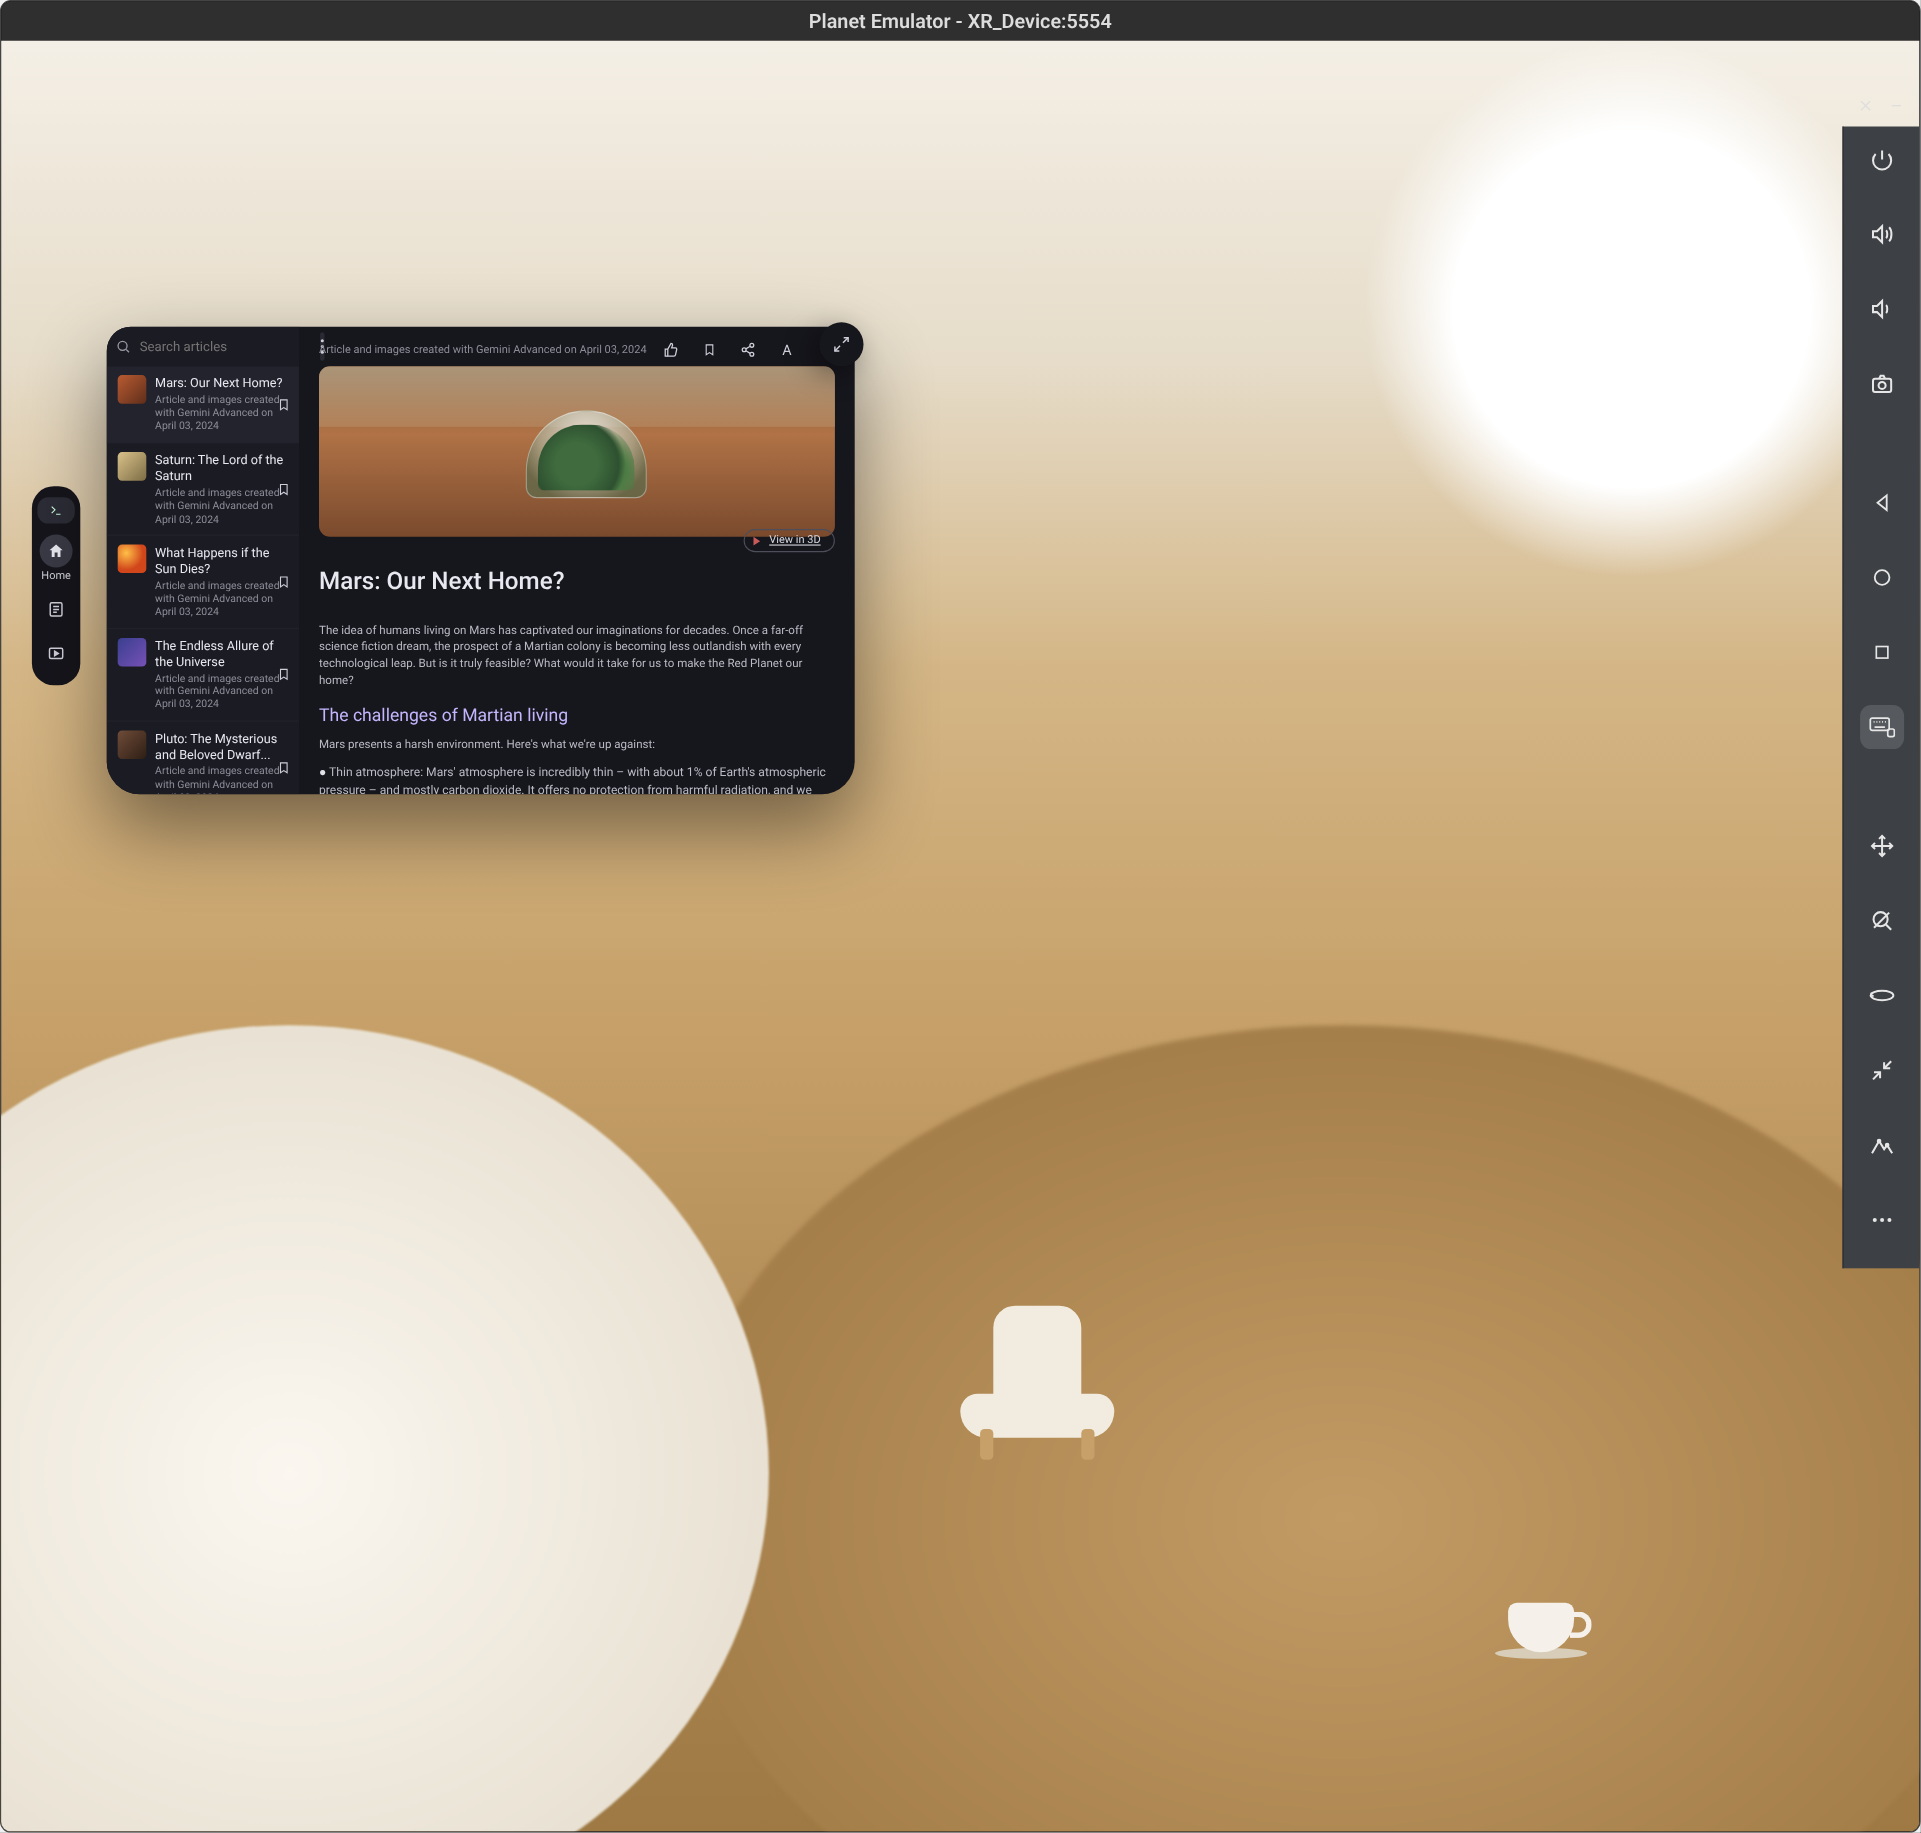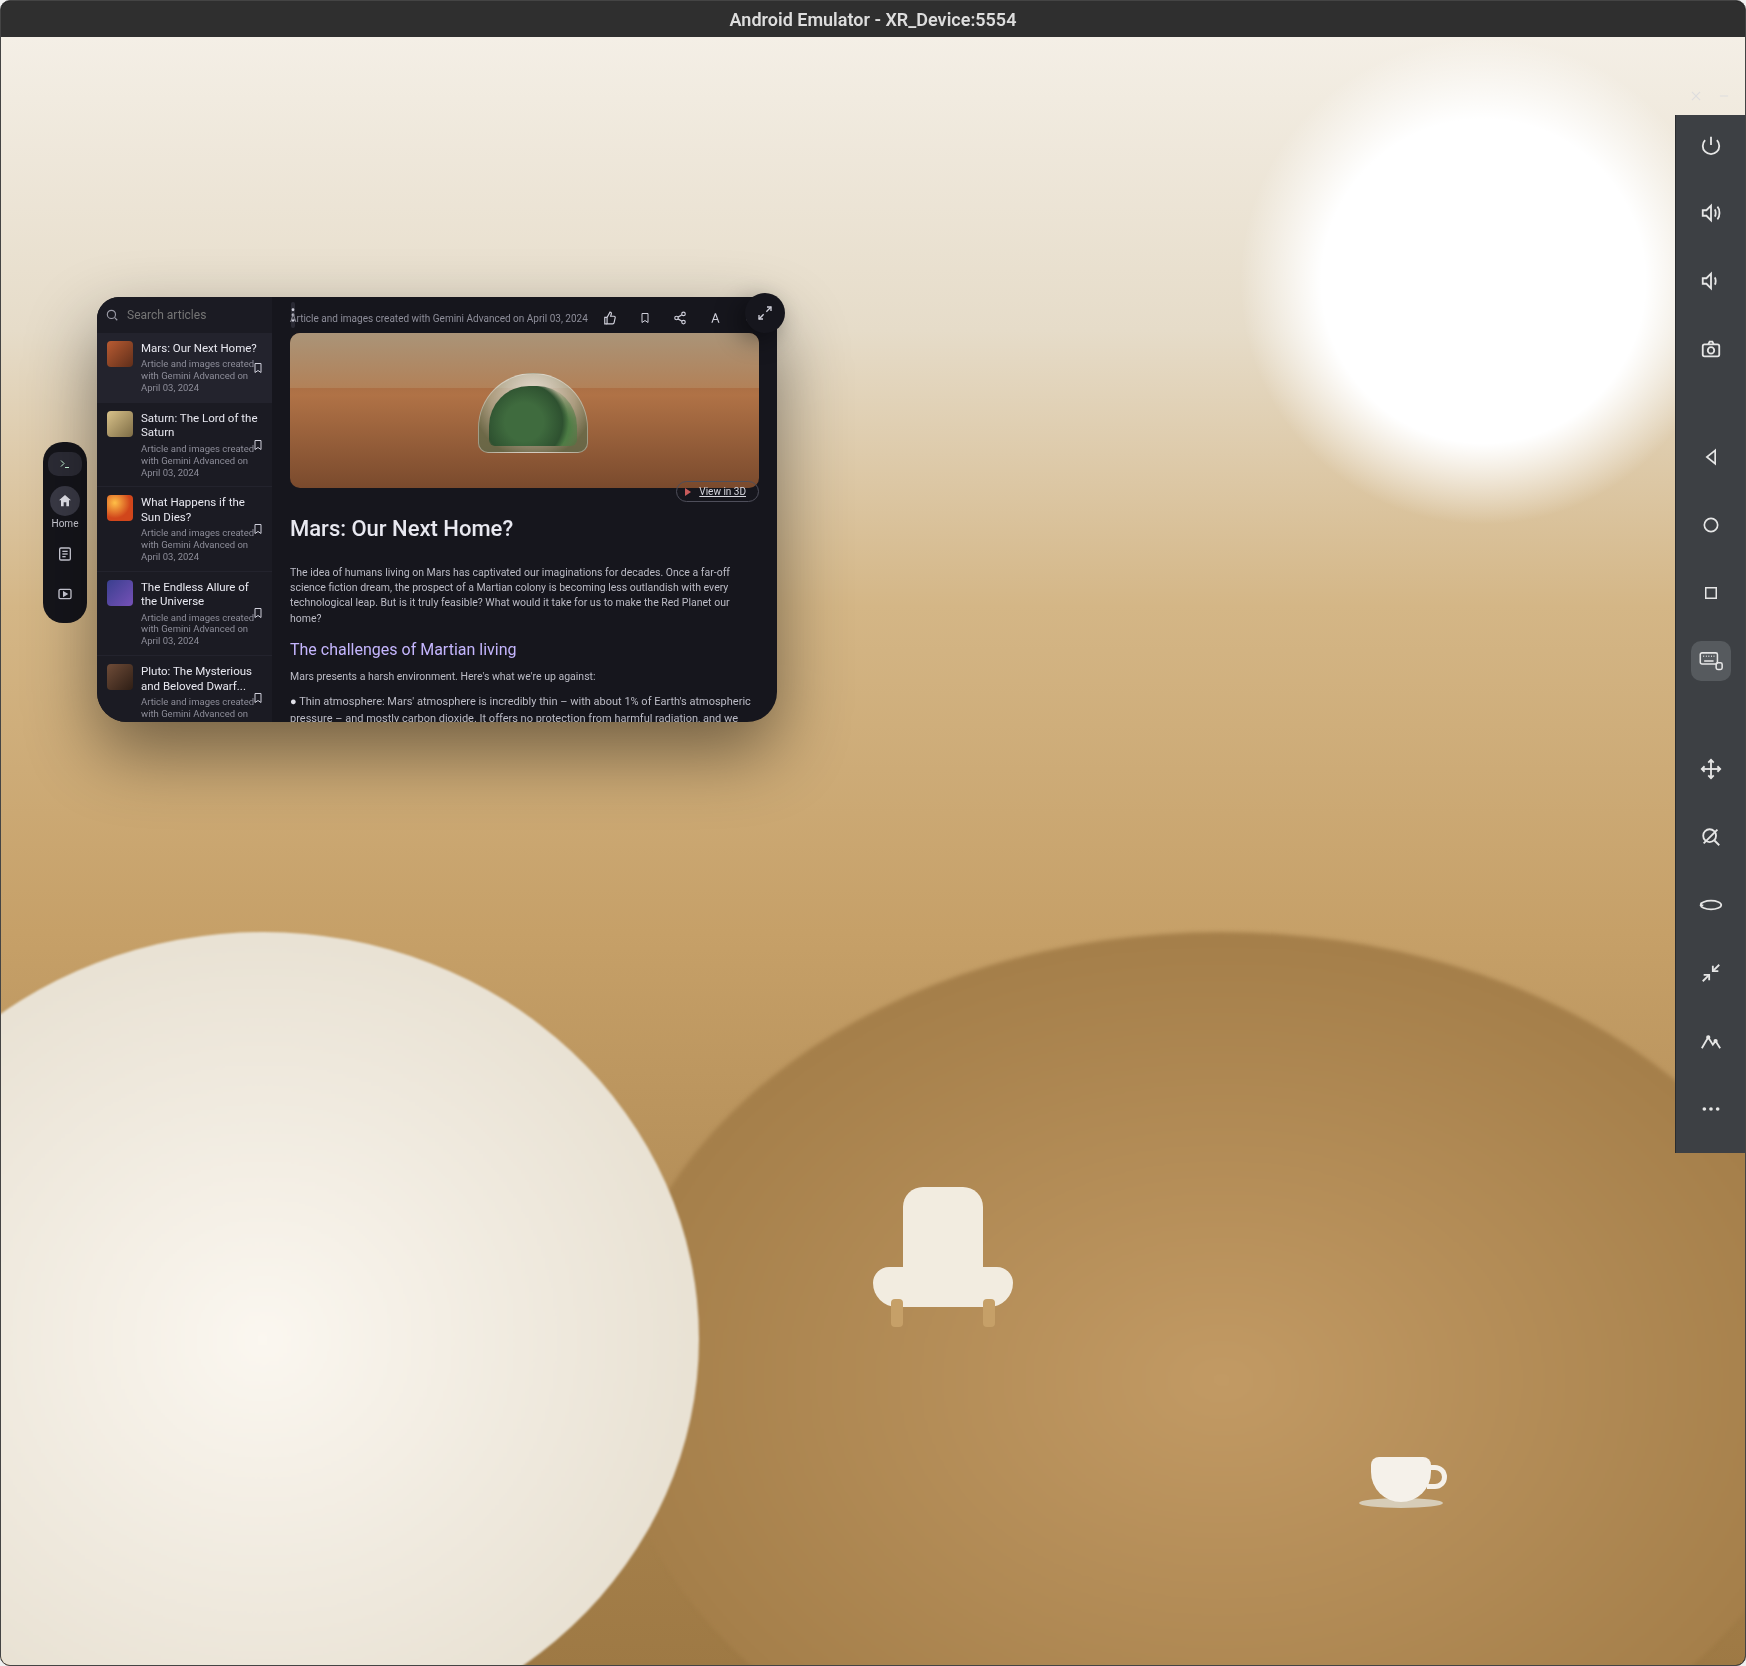--- a/index.html
+++ b/index.html
@@ -34,21 +34,21 @@
   .chair .leg.l{left:18px;} .chair .leg.r{right:18px;}
 
   .side-toolbar{ position:absolute; top:36px; right:0; width:70px; background:#3d4044; border-left:1px solid #2a2c2f;
     display:flex; flex-direction:column; align-items:center; gap:28px; padding:18px 0 24px; }
   .tb-top{ position:absolute; top:36px; right:0; width:70px; display:flex; gap:14px; justify-content:flex-end; padding:12px 14px; }
   .tb-btn{ width:40px; height:40px; display:flex; align-items:center; justify-content:center; color:#e6e6e6; cursor:pointer; border-radius:10px;}
   .tb-btn.active{ background:#565a5e; }
   .tb-mini{ width:22px; height:22px; color:#ddd; cursor:pointer; display:flex; align-items:center; justify-content:center;}
   .side-toolbar .spacer{height:12px;}
 
-  .mini-dock{ position:absolute; left:42px; top:405px; width:44px; background:#15151b; border-radius:20px; padding:10px 0 14px;
+  .mini-dock{ position:absolute; left:28px; top:405px; width:44px; background:#15151b; border-radius:20px; padding:10px 0 14px;
     display:flex; flex-direction:column; align-items:center; gap:10px; color:#d7d7df;}
   .mini-dock .dock-btn{ width:30px; height:30px; display:flex; align-items:center; justify-content:center; border-radius:50%; cursor:pointer;}
   .mini-dock .dock-btn.pill{ background:#2c2c36; border-radius:10px; width:34px; height:24px;}
   .mini-dock .dock-btn.active{ background:#3a3a46;}
   .mini-dock .dock-label{ font-size:10px; margin-top:-8px; color:#cfcfd8;}
 
   .panel{ position:absolute; left:96px; top:260px; width:680px; height:425px; border-radius:22px 22px 30px 30px; overflow:hidden;
     background:#16161d; box-shadow:0 30px 70px rgba(0,0,0,.45); color:#d7d7df; display:flex; }
   .panel .left{ width:175px; background:#1b1b23; display:flex; flex-direction:column; }
   .panel .left .search{ height:36px; display:flex; align-items:center; gap:8px; padding:0 8px; color:#9a9aa6; }
@@ -99,21 +99,21 @@
     box-shadow:0 10px 25px rgba(0,0,0,.4); cursor:pointer; display:flex; align-items:center; justify-content:center; color:#cfcfda; transform:rotate(45deg);}
   .float-btn svg{transform:rotate(-45deg);}
 
   svg{display:block;}
 </style>
 </head>
 <body>
 
 <div class="window">
   <div class="titlebar">
-    <span>Android Emulator - XR_Device:5554</span>
+    <span>Planet Emulator - XR_Device:5554</span>
   </div>
 
   <div class="stage">
     <div class="env">
       <div class="chair">
         <div class="back"></div>
           <div class="seat"></div>
           <div class="leg l"></div>
           <div class="leg r"></div>
       </div>

